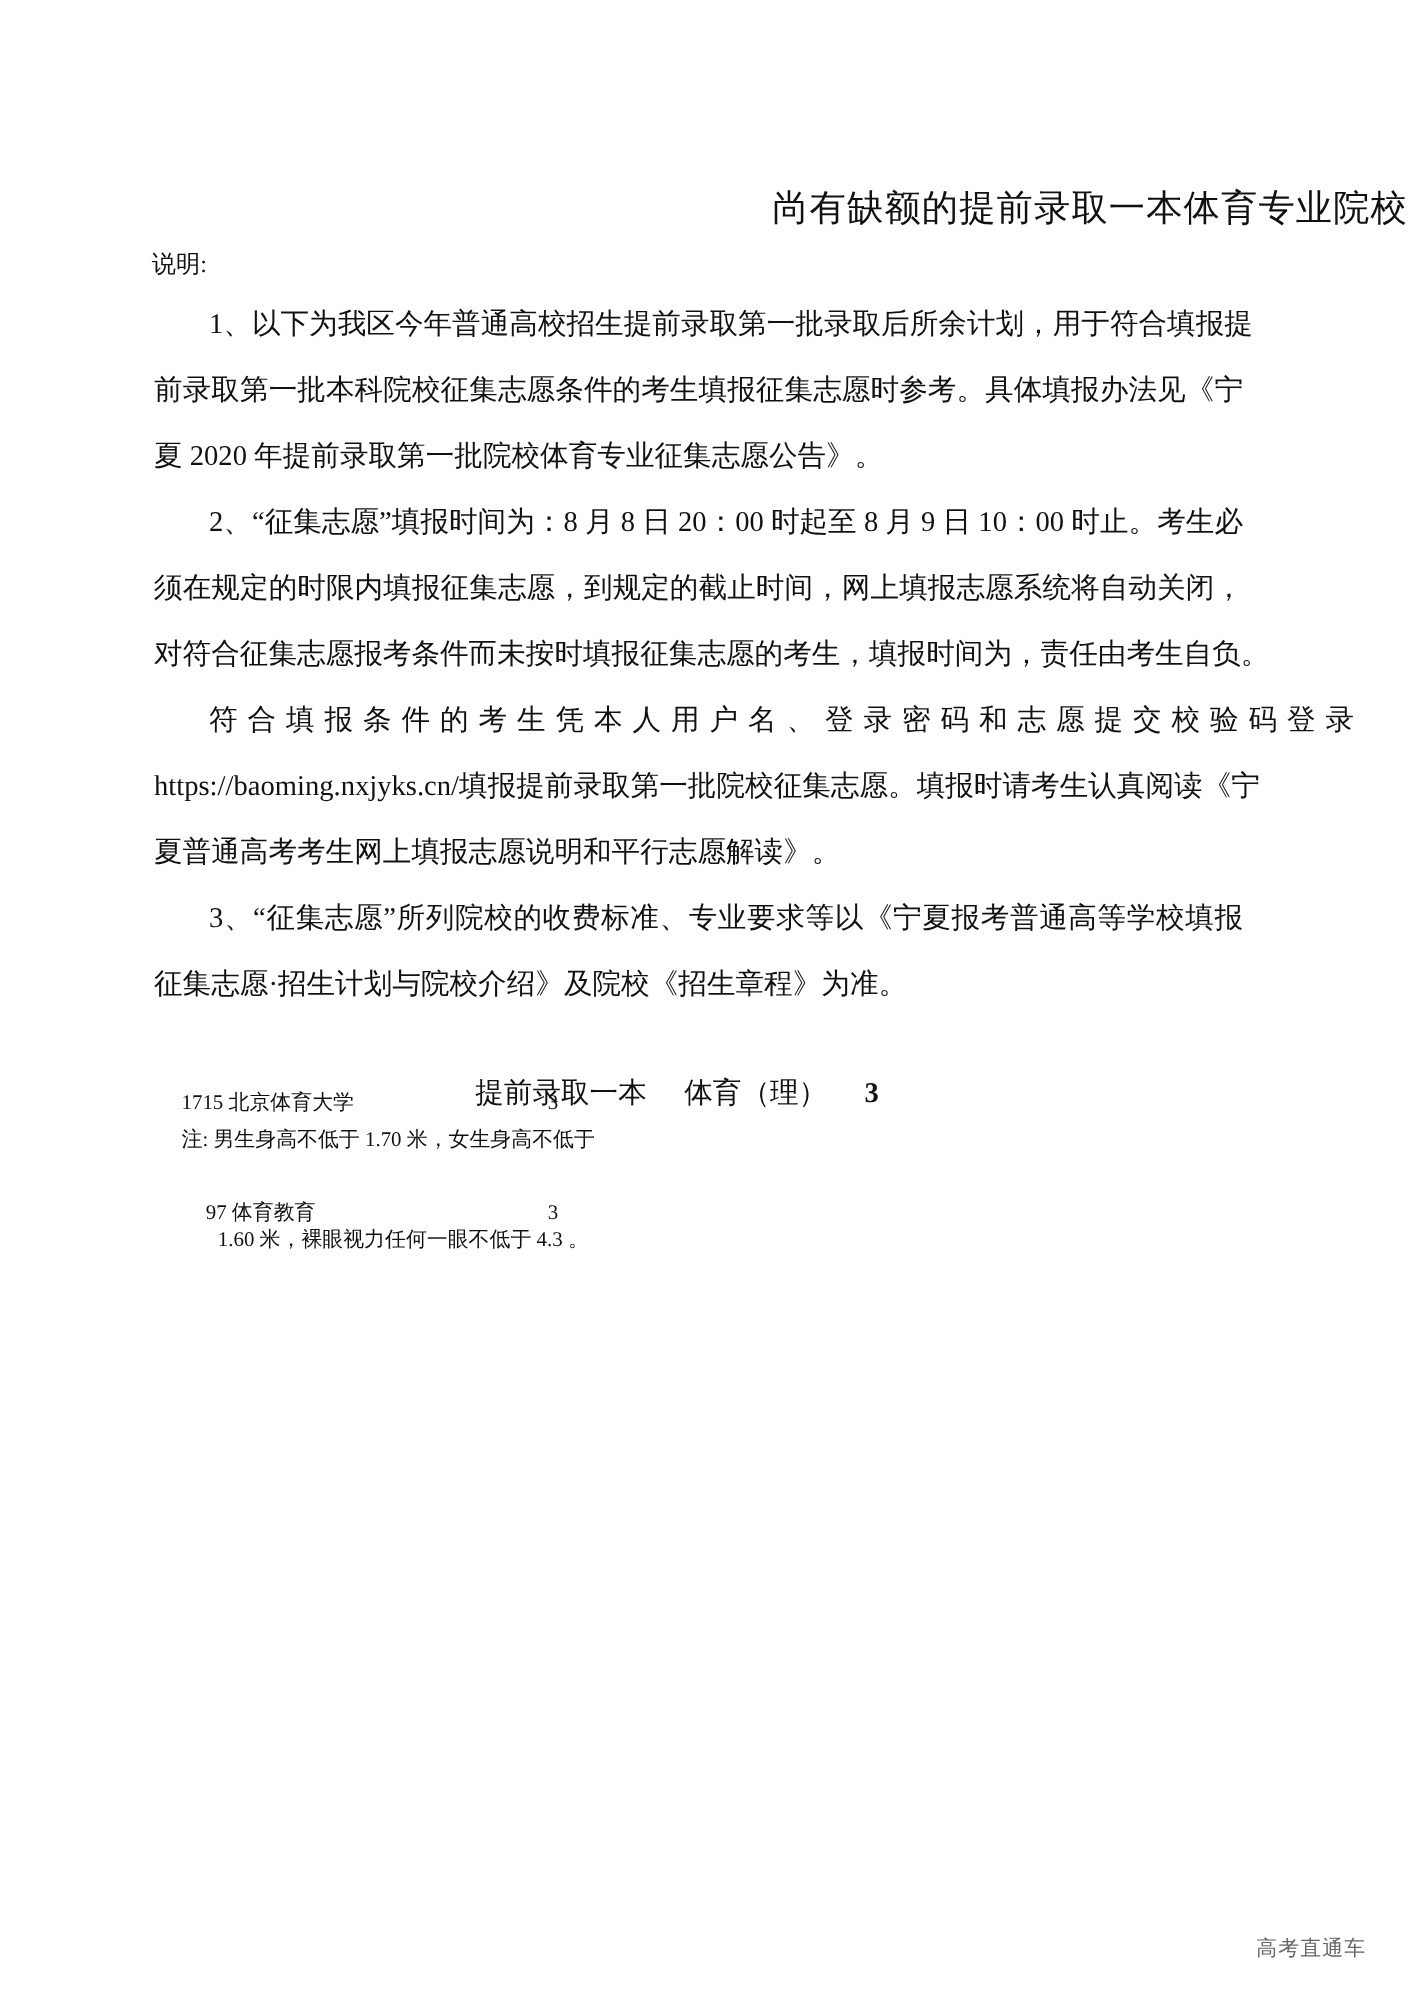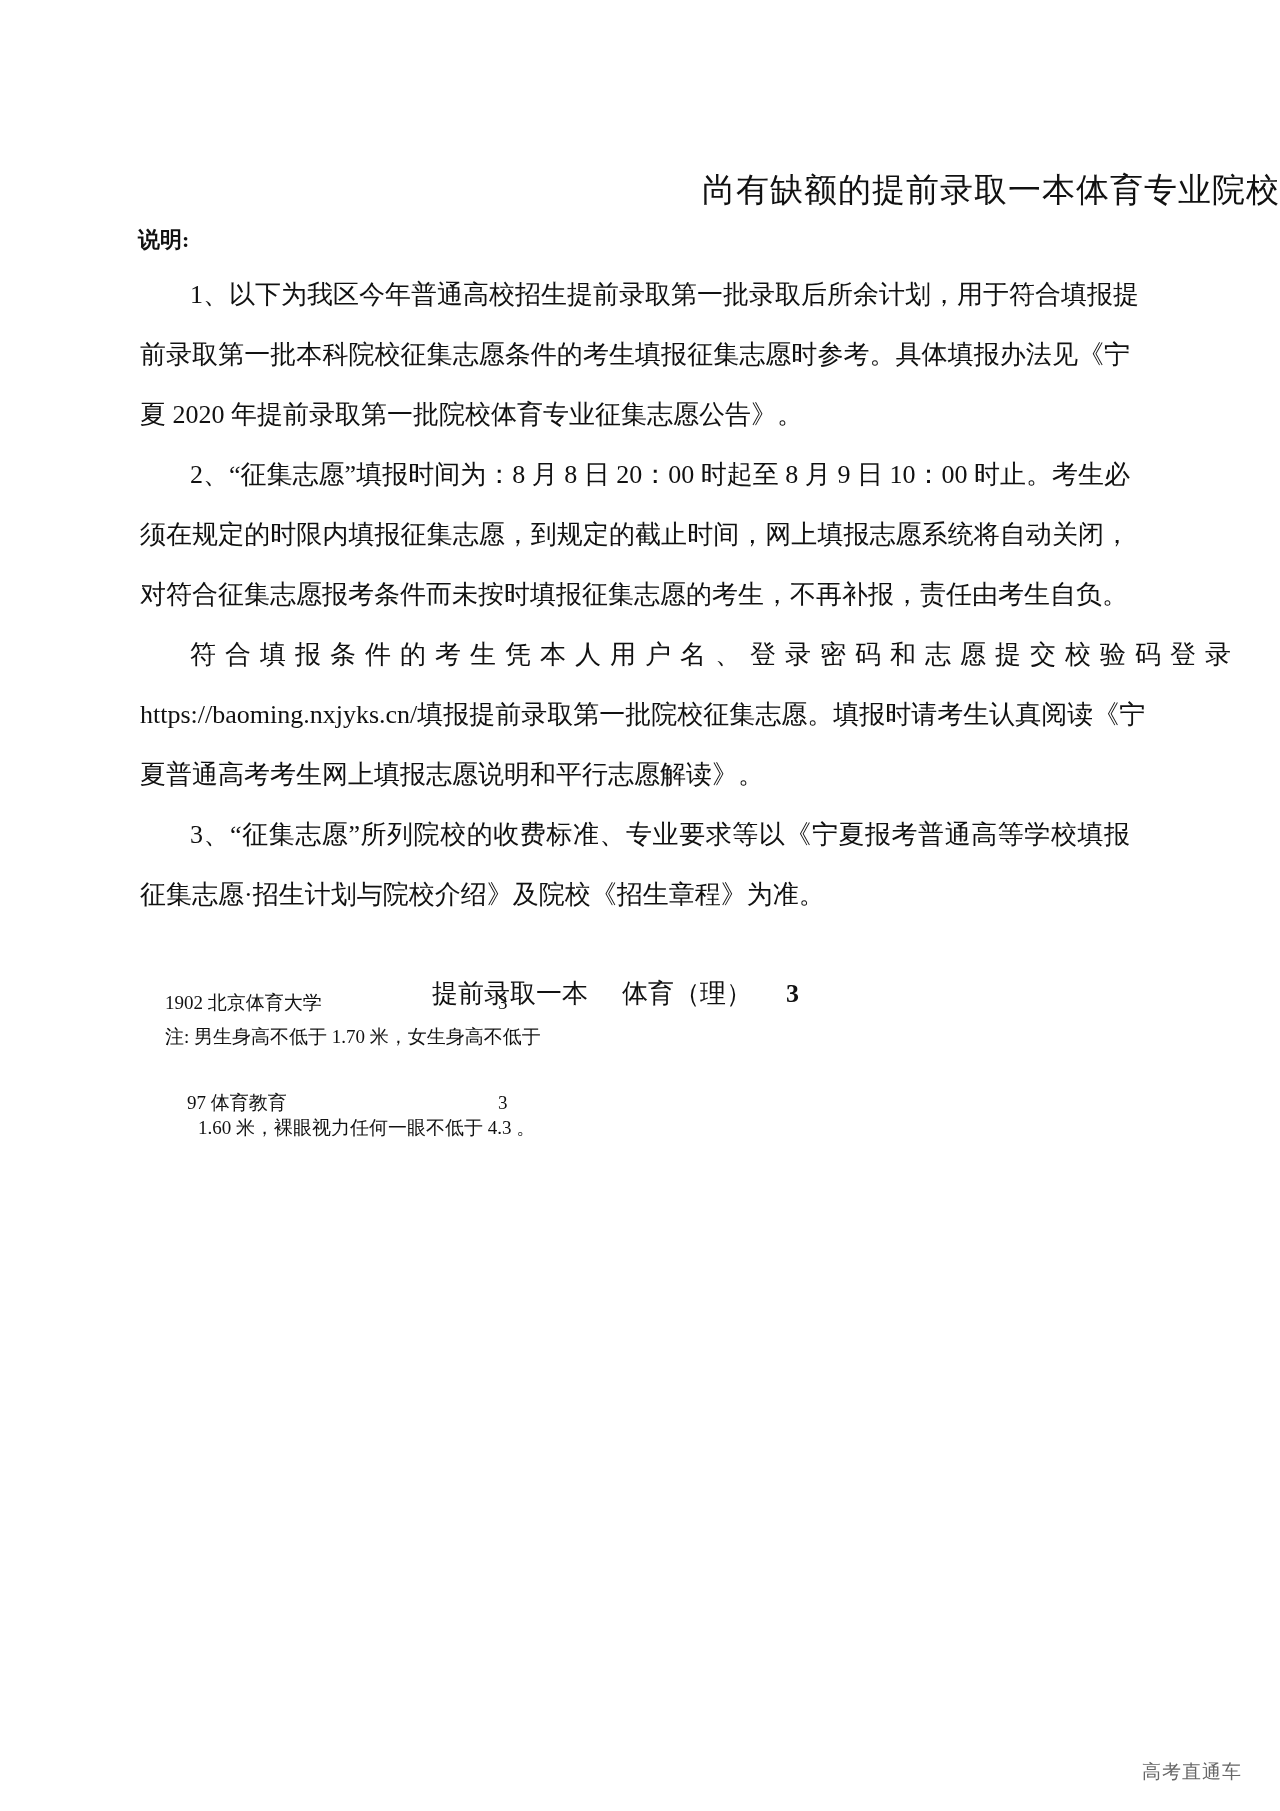--- a/index.html
+++ b/index.html
@@ -1,20 +1,20 @@
 <!DOCTYPE html>
 <html><head>
 <meta charset="utf-8">
 <style>
   html, body { margin:0; padding:0; background:#ffffff; }
   body { width:1280px; height:1811px; position:relative; overflow:hidden;
          font-family:"Liberation Serif","DejaVu Serif",serif; color:#111; }
   .abs { position:absolute; white-space:nowrap; }
   .title { left:0; width:1280px; top:168px; text-align:right; font-size:33px; line-height:44px; letter-spacing:1px; }
-  .shuoming { left:138px; top:226px; font-size:22px; line-height:28px;font-weight:bold; }
+  .shuoming { left:138px; top:226px; font-size:22px; line-height:28px; }
   .line { left:140px; width:990px; font-size:26px; line-height:30px; text-align:justify; text-align-last:justify; }
   .line.last { text-align-last:left; }
   .line.indent { left:190px; width:940px; }
   .line.spread { letter-spacing:9px; }
   .section { left:432px; top:976px; font-size:26px; line-height:36px; font-weight:bold; }
   .section span { display:inline-block; }
   .sec-gap { width:34px; }
   .sec-gap2 { width:34px; }
   .row { font-size:19px; line-height:26px; }
   .num { position:absolute; left:498px; }
@@ -32,41 +32,41 @@
 
   <div>
     <div class="abs line indent" style="top:280px">1、以下为我区今年普通高校招生提前录取第一批录取后所余计划，用于符合填报提</div>
     <div class="abs line" style="top:340px">前录取第一批本科院校征集志愿条件的考生填报征集志愿时参考。具体填报办法见《宁</div>
     <div class="abs line last" style="top:400px">夏 2020 年提前录取第一批院校体育专业征集志愿公告》。</div>
   </div>
 
   <div>
     <div class="abs line indent" style="top:460px">2、“征集志愿”填报时间为：8 月 8 日 20：00 时起至 8 月 9 日 10：00 时止。考生必</div>
     <div class="abs line" style="top:520px">须在规定的时限内填报征集志愿，到规定的截止时间，网上填报志愿系统将自动关闭，</div>
-    <div class="abs line last" style="top:580px">对符合征集志愿报考条件而未按时填报征集志愿的考生，不再补报，责任由考生自负。</div>
+    <div class="abs line last" style="top:580px">对符合征集志愿报考条件而未按时填报征集志愿的考生，填报时间为，责任由考生自负。</div>
   </div>
 
   <div>
     <div class="abs line indent spread" style="top:640px">符合填报条件的考生凭本人用户名、登录密码和志愿提交校验码登录</div>
     <div class="abs line" style="top:700px">https://baoming.nxjyks.cn/填报提前录取第一批院校征集志愿。填报时请考生认真阅读《宁</div>
     <div class="abs line last" style="top:760px">夏普通高考考生网上填报志愿说明和平行志愿解读》。</div>
   </div>
 
   <div>
     <div class="abs line indent" style="top:820px">3、“征集志愿”所列院校的收费标准、专业要求等以《宁夏报考普通高等学校填报</div>
     <div class="abs line last" style="top:880px">征集志愿·招生计划与院校介绍》及院校《招生章程》为准。</div>
   </div>
 
   <div class="abs section">
     <span style="font-weight:normal">提前录取一本</span><span class="sec-gap"></span><span style="font-weight:normal">体育（理）</span><span class="sec-gap2"></span><span>3</span>
   </div>
 
   <div>
     <div class="abs row" style="left:165px; top:990px; width:400px;">
-      <span>1902 北京体育大学</span>
+      <span>1715 北京体育大学</span>
       <span class="num" style="left:333px">3</span>
     </div>
     <div class="abs row" style="left:165px; top:1024px;">注: 男生身高不低于 1.70 米，女生身高不低于</div>
     <div class="abs row" style="left:198px; top:1115px;">1.60 米，裸眼视力任何一眼不低于 4.3 。</div>
     <div class="abs row" style="left:187px; top:1090px; width:400px;">
       <span>97 体育教育</span>
       <span class="num" style="left:311px">3</span>
     </div>
   </div>
 

